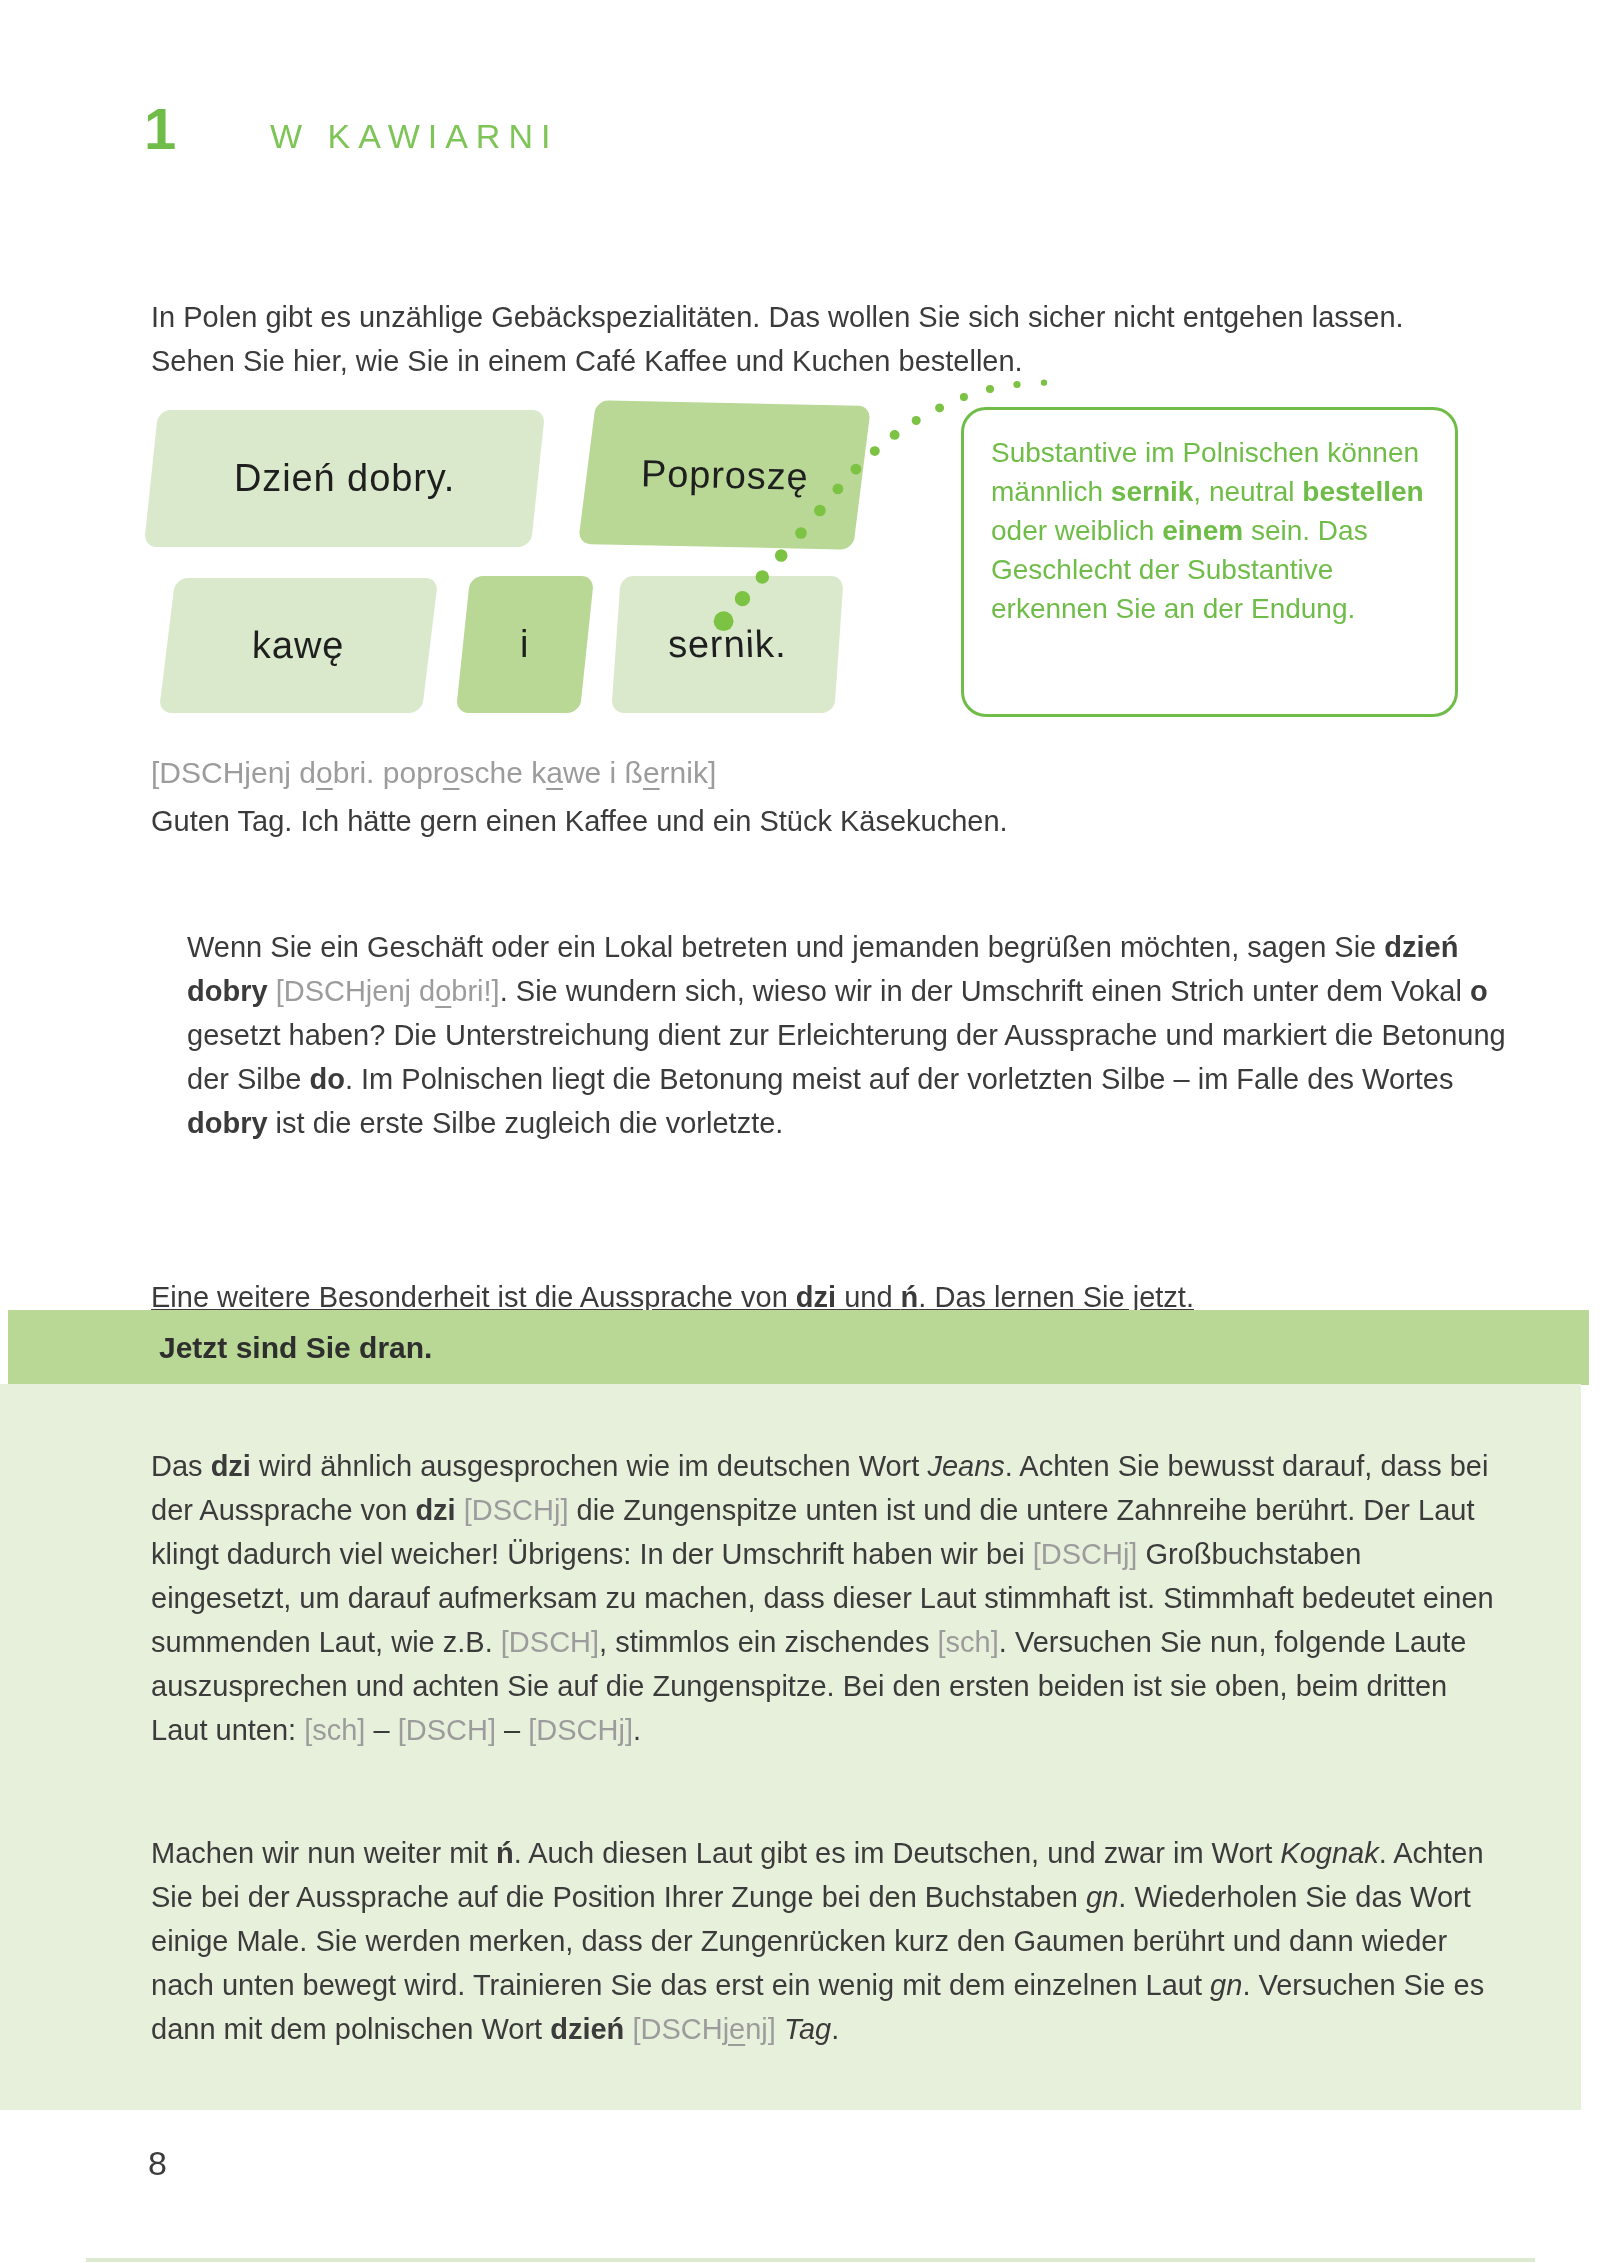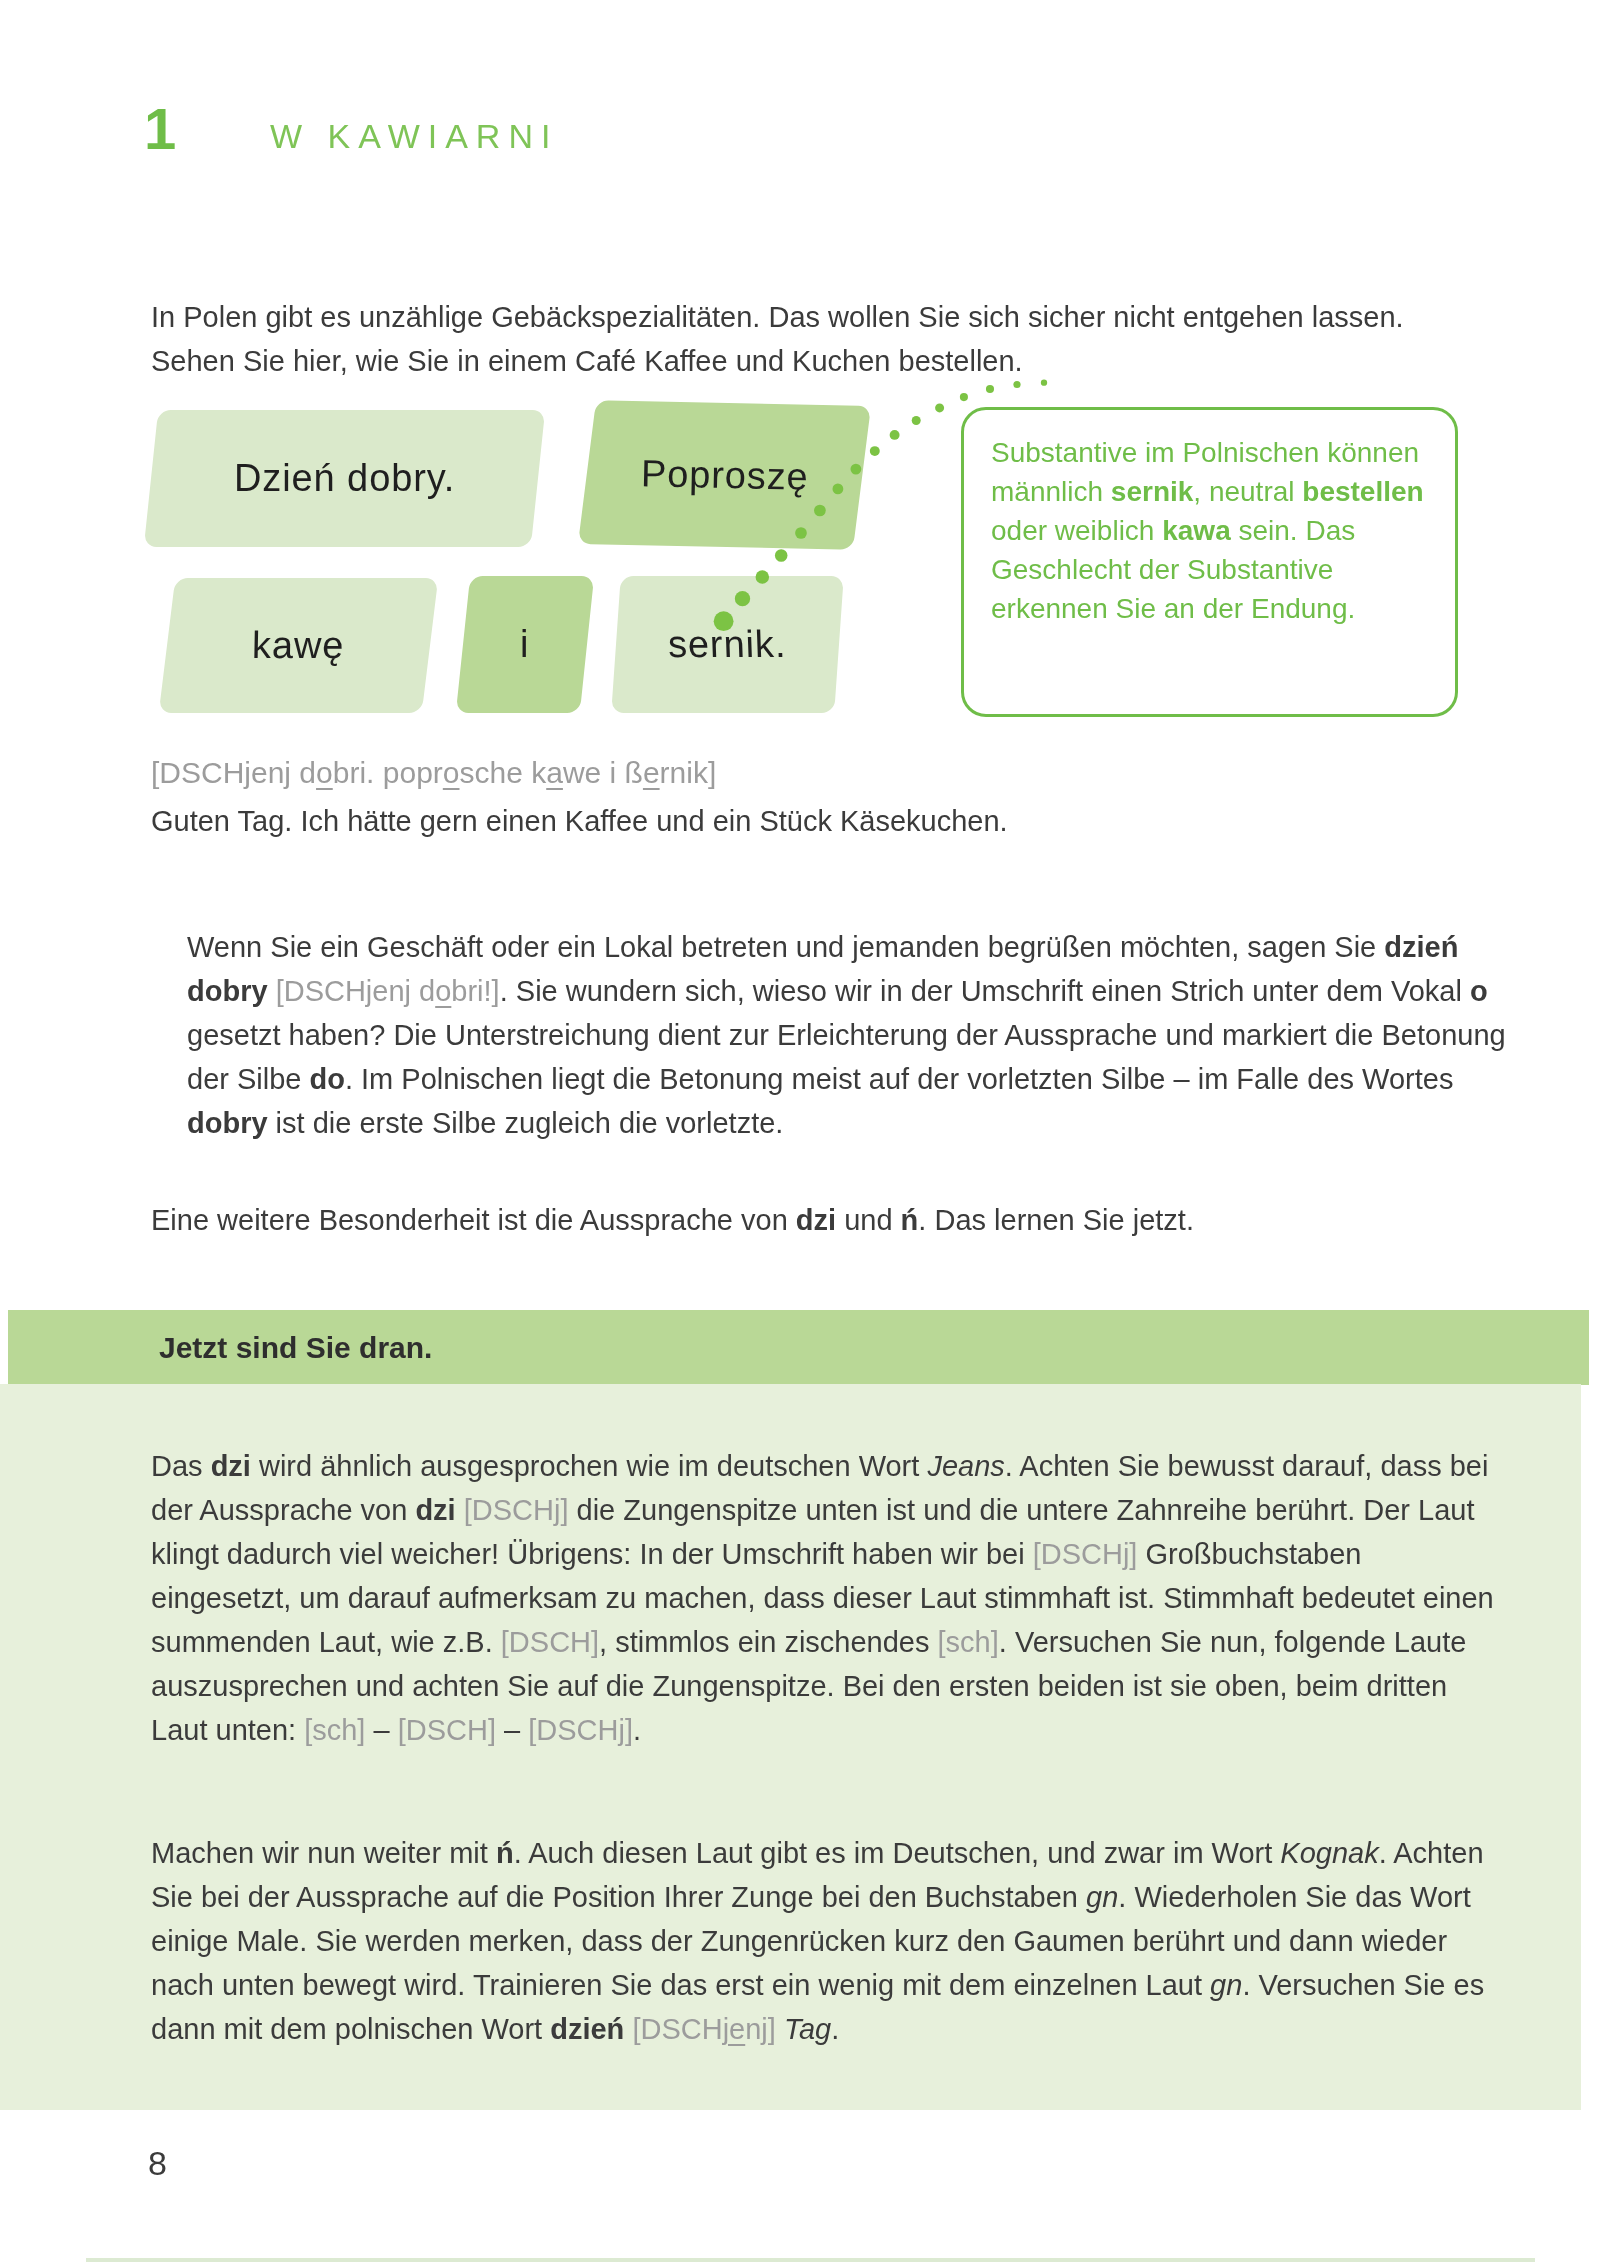--- a/index.html
+++ b/index.html
@@ -42,21 +42,21 @@
   
   .callout{left:961px;top:407px;width:497px;height:310px;box-sizing:border-box;
            border:3.6px solid var(--accent-green);border-radius:25px;padding:23.4px 27px;
            color:var(--accent-green);font-size:28px;line-height:39px;font-weight:400;}
   
   .connector{left:702px;top:371px;width:360px;height:270px;}
   
   .phonetic-line{left:151px;top:756px;font-size:30px;color:var(--phonetic-gray);}
   .translation-line{left:151px;top:805px;font-size:29px;color:var(--text-dark);}
   .para1{left:151px;top:896px;width:1343px;margin-left:36px;}
-  .para2{left:151px;top:1169px;width:1343px;}
+  .para2{left:151px;top:1246px;width:1343px;text-decoration:underline;}
   
   .banner{left:8px;top:1310px;width:1581px;height:75px;background:var(--banner-bg);
           display:flex;align-items:center;padding-left:151px;box-sizing:border-box;
           font-size:30px;font-weight:700;color:#2e2e2e;}
   .section-bg{left:0;top:1384px;width:1581px;height:726px;background:var(--section-bg);}
   .ex-a{left:151px;top:1415px;width:1343px;}
   .ex-b{left:151px;top:1802px;width:1343px;}
   .page-num{left:148px;top:2144px;font-size:34px;color:#3b3b3b;}
   .bottom-rule{left:86px;top:2258px;width:1449px;height:3.6px;background:#dcead2;}
 </style>
@@ -100,21 +100,21 @@
       <circle cx="151" cy="131" r="6"></circle>
       <circle cx="131" cy="155" r="6.5"></circle>
       <circle cx="110" cy="180" r="6.5"></circle>
       <circle cx="88" cy="205" r="7"></circle>
       <circle cx="67" cy="229" r="7.5"></circle>
       <circle cx="45" cy="253" r="8.5"></circle>
       <circle cx="24" cy="278" r="11"></circle>
     </g>
   </svg>
 
-  <div class="abs callout"><span>Substantive im Polnischen können männlich </span><span class="b">sernik</span><span>, neutral </span><span class="b">bestellen</span><span> oder weiblich </span><span class="b">kawa</span><span> sein. Das Geschlecht der Substantive erkennen Sie an der Endung.</span></div>
+  <div class="abs callout"><span>Substantive im Polnischen können männlich </span><span class="b">sernik</span><span>, neutral </span><span class="b">bestellen</span><span> oder weiblich </span><span class="b">einem</span><span> sein. Das Geschlecht der Substantive erkennen Sie an der Endung.</span></div>
 
   <div class="abs phonetic-line"><span class="g">[DSCHjenj d</span><span class="g u">o</span><span class="g">bri. popr</span><span class="g u">o</span><span class="g">sche k</span><span class="g u">a</span><span class="g">we i ß</span><span class="g u">e</span><span class="g">rnik]</span></div>
   <div class="abs translation-line">Guten Tag. Ich hätte gern einen Kaffee und ein Stück Käsekuchen.</div>
 
   <p class="abs para para1"><span>Wenn Sie ein Geschäft oder ein Lokal betreten und jemanden begrüßen möchten, sagen Sie </span><span class="b">dzień dobry</span><span> </span><span class="g">[DSCHjenj d</span><span class="g u">o</span><span class="g">bri!]</span><span>. Sie wundern sich, wieso wir in der Umschrift einen Strich unter dem Vokal </span><span class="b">o</span><span> gesetzt haben? Die Unterstreichung dient zur Erleichterung der Aussprache und markiert die Betonung der Silbe </span><span class="b">do</span><span>. Im Polnischen liegt die Betonung meist auf der vorletzten Silbe – im Falle des Wortes </span><span class="b">dobry</span><span> ist die erste Silbe zugleich die vorletzte.</span></p>
   <p class="abs para para2"><span>Eine weitere Besonderheit ist die Aussprache von </span><span class="b">dzi</span><span> und </span><span class="b">ń</span><span>. Das lernen Sie jetzt.</span></p>
 
   <div class="abs banner">
     <span>Jetzt sind Sie dran.</span>
   </div>

